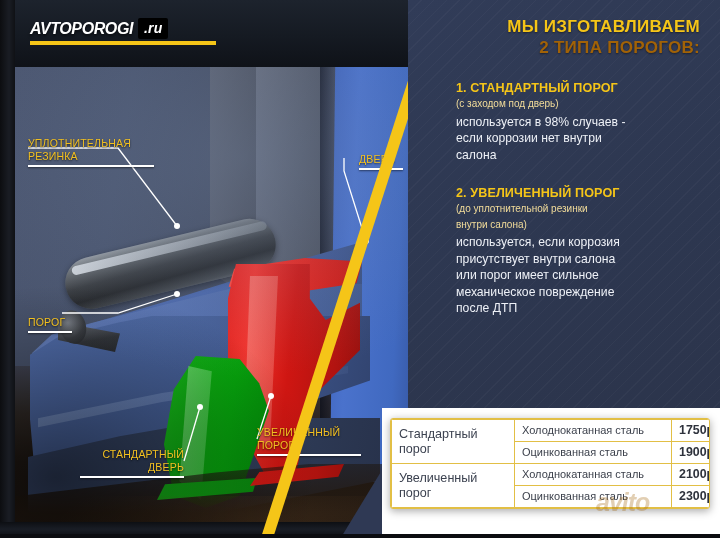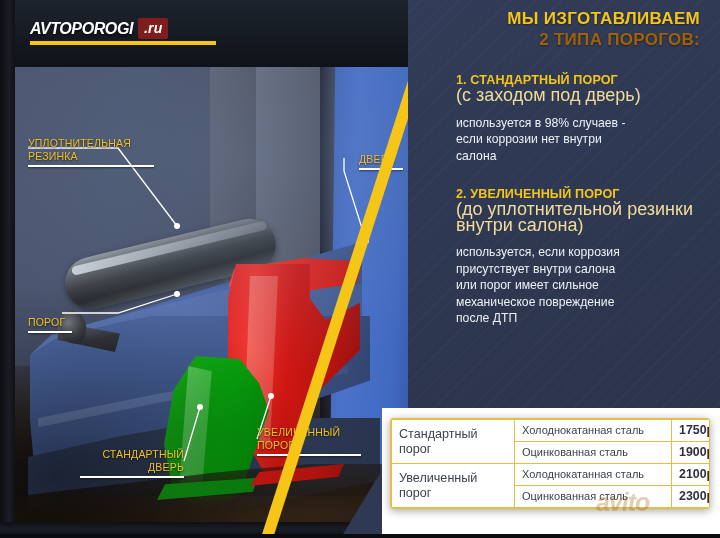--- a/index.html
+++ b/index.html
@@ -270,21 +270,21 @@
       repeating-linear-gradient(135deg,
         rgba(255,255,255,0.028) 0px,
         rgba(255,255,255,0.028) 1px,
         rgba(255,255,255,0) 1px,
         rgba(255,255,255,0) 9px),
       linear-gradient(160deg,#313c58 0%, #2d3750 48%, #2b3349 100%);
   }
   .right-inner { position: relative; padding: 0 14px 0 48px; }
 
   .headline {
-    margin-top: 8px;
+    margin-top: 16px;
     text-align: right;
     padding-right: 6px;
   }
   .headline .l1 {
     color: #f5c518;
     font-weight: bold;
     font-size: 17px;
     letter-spacing: .3px;
     line-height: 21px;
     text-shadow: 0 1px 2px rgba(0,0,0,0.45);
@@ -302,26 +302,26 @@
   .block .title {
     color: #f5c518;
     font-weight: bold;
     font-size: 12.6px;
     line-height: 16px;
     letter-spacing: .1px;
     margin-top: 13px;
   }
   .block .sub {
     color: #f2dc9a;
-    font-size: 18px;
+    font-size: 10px;
     line-height: 15.5px;
     white-space: pre-line;
   }
   .block .body {
-    margin-top: 11px;
+    margin-top: 2px;
     color: #eef1f7;
     font-size: 12.2px;
     line-height: 16.5px;
     white-space: pre-line;
   }
 
   
   #price-table {
     position: absolute;
     left: 390px; top: 418px;
@@ -479,21 +479,21 @@
     </div>
 
     <div class="bezel-top"></div>
     <div class="bezel-left"></div>
     <div class="bezel-bottom"></div>
   </div>
 
   <div style="position:absolute;left:30px;top:18px;z-index:10;">
     <div style="display:flex;align-items:center;">
       <span style="color:#ffffff;font-weight:bold;font-style:italic;font-size:16px;letter-spacing:-.4px;text-shadow:0 2px 3px rgba(0,0,0,.6);">AVTOPOROGI</span>
-      <span style="margin-left:5px;background:#7f1d1d;color:#ffffff;font-weight:bold;font-style:italic;font-size:14px;padding:2px 6px 3px 6px;border-radius:2px;letter-spacing:.2px;">.ru</span>
+      <span style="margin-left:5px;background:#000000;color:#ffffff;font-weight:bold;font-style:italic;font-size:14px;padding:2px 6px 3px 6px;border-radius:2px;letter-spacing:.2px;">.ru</span>
     </div>
     <div style="margin-top:2px;width:186px;height:4px;background:#f5c518;"></div>
   </div>
 
   <div id="divider-back"></div>
   <div id="divider"></div>
 
   <div id="right">
     <div class="right-bg"></div>
     <div class="right-inner">

